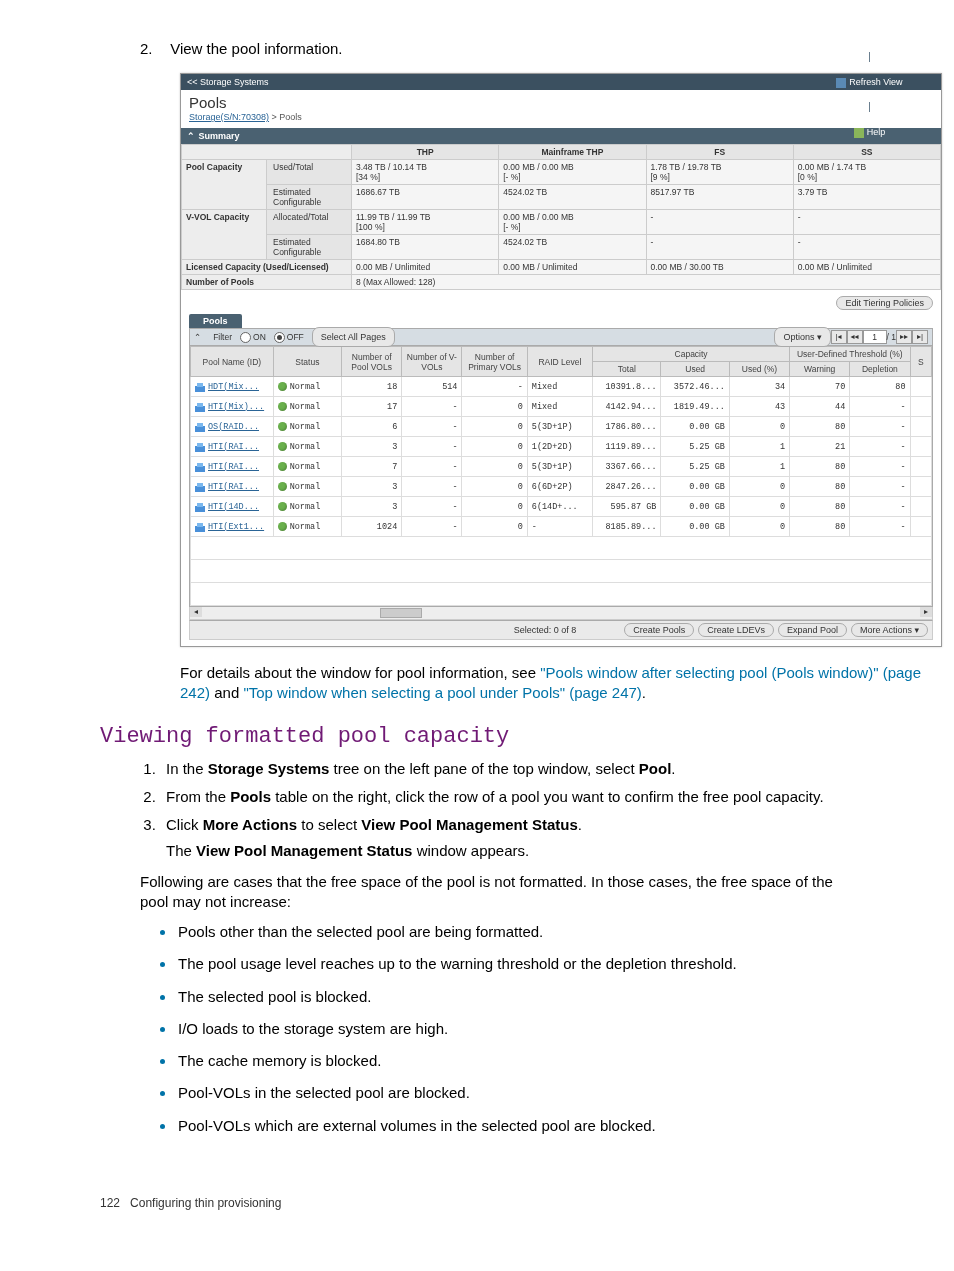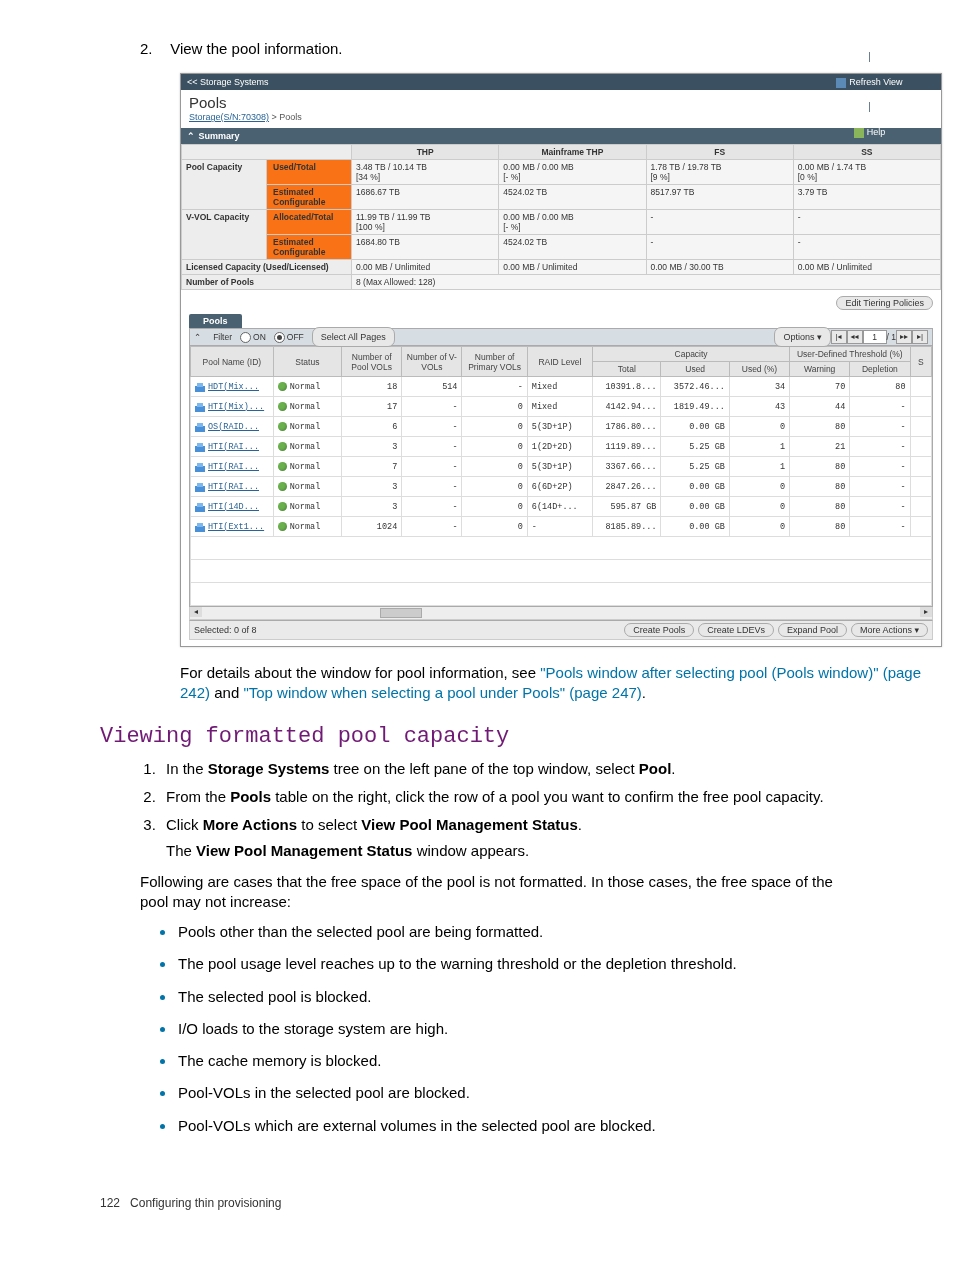--- a/index.html
+++ b/index.html
@@ -67,21 +67,21 @@
   }
   table.summary th, table.summary td {
     border: 1px solid #ccc;
     padding: 2px 4px;
     text-align: left;
     vertical-align: top;
     background: #f5f5f5;
   }
   table.summary th.rowhead { background:#ededed; font-weight:bold; }
   table.summary th.colhead { background:#e5e5e5; font-weight:bold; text-align:center;}
-  table.summary td.sub { background:#f97316; font-weight:bold;padding-left:6px;}
+  table.summary td.sub { background:#e5e5e5; font-weight:normal;padding-left:6px;}
 
   .policies-row { text-align:right; padding: 6px 8px 4px 8px; }
   .btn {
     display:inline-block; background:#e8e8e8; border:1px solid #aaa;
     padding: 1px 8px; font-size:9px; border-radius:7px;
   }
 
   .pools-tab {
     margin: 0 8px;
     background:#4a6171; color:#fff; display:inline-block;
@@ -133,21 +133,21 @@
   .emptyrow td { height:18px; border:1px solid #eee;}
 
   .scrollbar-sim { margin:0 8px; height:12px; background:#eee; border:1px solid #ccc; border-top:none; position:relative;}
   .scrollbar-sim .thumb { position:absolute; left:190px; top:1px; width:40px; height:8px; background:#ccc; border:1px solid #aaa;}
   .scrollbar-sim .larr, .scrollbar-sim .rarr { position:absolute; top:0; width:12px; height:10px; background:#ddd; text-align:center; font-size:8px; line-height:10px;}
   .scrollbar-sim .larr{left:0;} .scrollbar-sim .rarr{right:0;}
 
   .selrow {
     margin: 0 8px 6px 8px;
     background:#eaeaea; border:1px solid #ccc; border-top:1px solid #aaa;
-    height:18px; display:flex; justify-content:space-between; align-items:center;
+    height:18px; display:flex; justify-content:flex-end; align-items:center;
     padding:0 4px; font-size:9px;
   }
   .selrow .btns { display:flex; gap:4px;padding-left:48px;}
 
   .caption { margin: 10px 0 20px 120px; width: 760px; font-size: 15px; line-height:1.35;}
   .caption a { color:#0073a8; text-decoration:none; }
 
   h2.section {
     font-family: Liberation Mono, monospace;
     font-weight: normal;

